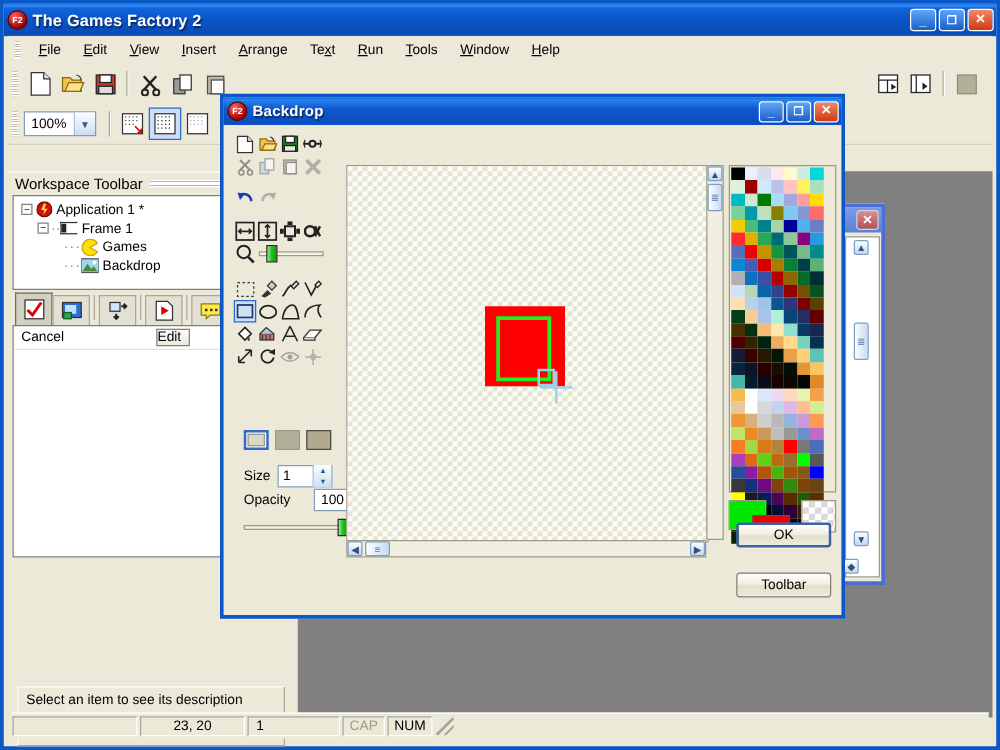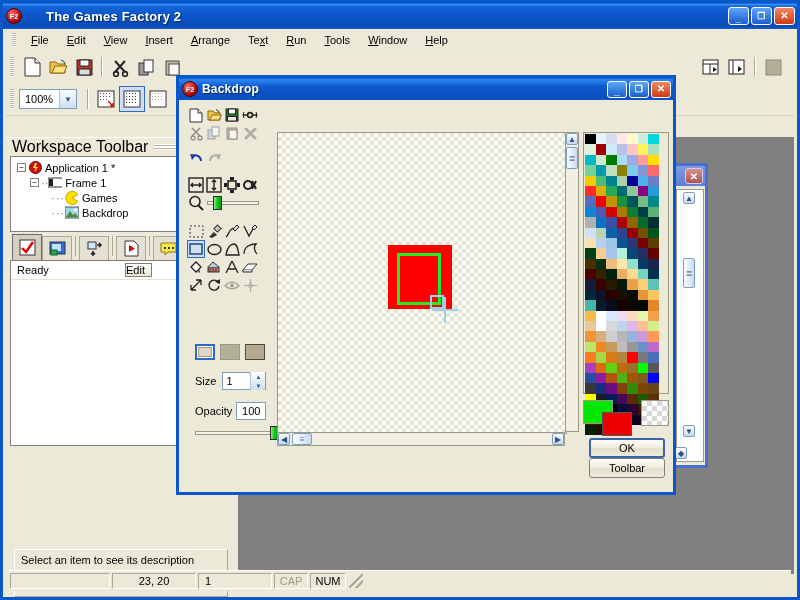--- a/index.html
+++ b/index.html
@@ -37,21 +37,20 @@
     display:flex;align-items:center;justify-content:center;
     color:#fff;font-size:10px;font-weight:bold;box-sizing:border-box;
   }
   .wbtn.close{background:linear-gradient(to bottom,#f08a63,#d03813);border-color:#fff;}
   .wbtn .glyph{line-height:1;}
 
   
   #mainwin{left:0;top:0;width:800px;height:600px;}
   #mainwin .xp-title{height:26px;font-size:13px;
     background:linear-gradient(to bottom,#0a62d8 0%,#3a8ef4 6%,#1164dc 14%,#0b53c6 50%,#0a4cb8 92%,#1560d0 100%);
-    gap:20px;
   }
   .appicon{
     width:16px;height:16px;border-radius:50%;
     background:radial-gradient(circle at 35% 30%,#ff6a6a,#9d0000 70%);
     border:1px solid #5c0000;
     color:#fff;font-size:7px;font-weight:bold;
     display:flex;align-items:center;justify-content:center;
     box-sizing:border-box;
   }
   #mainwin .win-btns .wbtn{width:21px;height:18px;}
@@ -79,21 +78,21 @@
     width:17px;height:18px;background:linear-gradient(to bottom,#fbfdff,#cddef0);
     border-left:1px solid #aac3dd;display:flex;align-items:center;justify-content:center;
     color:#2c5c8f;font-size:8px;box-sizing:border-box;}
 
   .gridbtn{width:24px;height:24px;border:1px solid transparent;display:flex;align-items:center;justify-content:center;}
   .gridbtn.sel{border:1px solid #316ac5;background:#cddef7;}
 
   
   .panel{background:#ece9d8;}
   .panel-head{
-    height:18px;display:flex;align-items:center;font-size:16px;color:#000;
+    height:18px;display:flex;align-items:center;font-size:12px;color:#000;
     padding-left:6px;background:#ece9d8;border-top:1px solid #fff;
   }
   .panel-head .rule{flex:1;height:6px;margin:0 6px;
     background:repeating-linear-gradient(to bottom,#fff 0 1px,#b9b6a6 1px 2px,#fff 2px 3px);}
 
   .treebox{background:#fff;border:1px solid #7f7f7f;margin:0 4px;overflow:hidden;}
   .trow{display:flex;align-items:center;height:15px;font-size:11px;white-space:nowrap;}
   .tbox{width:9px;height:9px;border:1px solid #808080;background:#fff;
         font-size:8px;line-height:7px;text-align:center;color:#000;margin-right:2px;box-sizing:border-box;}
   .ti{width:14px;height:14px;margin-right:3px;display:flex;align-items:center;justify-content:center;}
@@ -504,21 +503,21 @@
                   <rect x="4" y="7" width="2" height="2"></rect>
                   <rect x="8" y="7" width="2" height="2"></rect>
                   <rect x="12" y="7" width="2" height="2"></rect>
                 </g>
               </svg>
           </div>
         </div>
 
         <div class="propbox" style="height:184px;">
           <div class="prop-row">
-            <span class="prop-name">Ready</span>
+            <span class="prop-name">Cancel</span>
             <span class="prop-val">
               <span class="editbtn">Edit</span>
             </span>
           </div>
         </div>
 
         <div class="descbox" style="top:412px;height:48px;">
           <div class="desc-sub">Select an item to see its description</div>
         </div>
       </div>
@@ -806,21 +805,21 @@
             <span>Size</span>
             <div class="field" style="width:44px;height:18px;margin-left:6px;">
               <span>1</span>
               <span class="spin">
                   <div>▲</div>
                   <div>▼</div>
                 </span>
             </div>
           </div>
 
-          <div style="display:flex;align-items:center;margin-top:12px;">
+          <div style="display:flex;align-items:center;margin-top:1px;justify-content:space-between;">
             <span>Opacity</span>
             <div class="field" style="width:30px;height:18px;margin-left:4px;justify-content:center;padding-left:0;">
               <span>100</span>
             </div>
           </div>
 
           <div class="slider" style="margin-top:6px;">
             <div class="track"></div>
             <div class="knob" style="right:0;"></div>
           </div>
@@ -1052,19 +1051,19 @@
           <div class="sw" style="width: 10.5px; height: 10.4px; background: rgb(255, 255, 255);"></div>
         </div>
 
       <div class="fgbg">
         <div class="fg"></div>
         <div class="bg"></div>
       </div>
       <div class="transp"></div>
 
 
-      <div class="dlgbtn default" style="left:410px;top:338px;">OK</div>
+      <div class="dlgbtn default" style="left:410px;top:318px;">OK</div>
       <div class="dlgbtn" style="left:410px;top:358px;">Toolbar</div>
 
     </div>
   </div>
 
 </div>
 
 </body></html>

